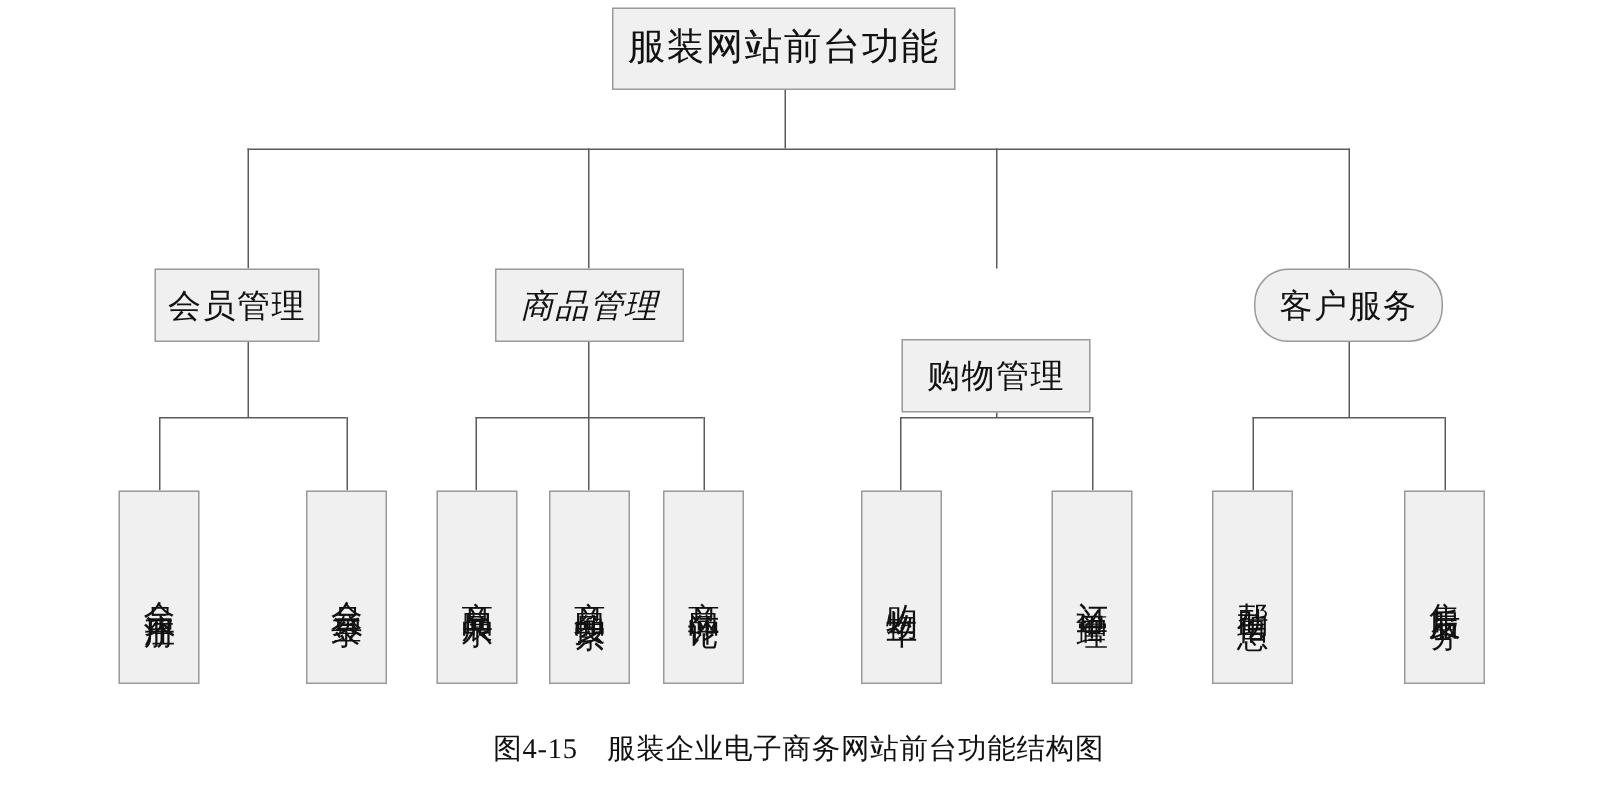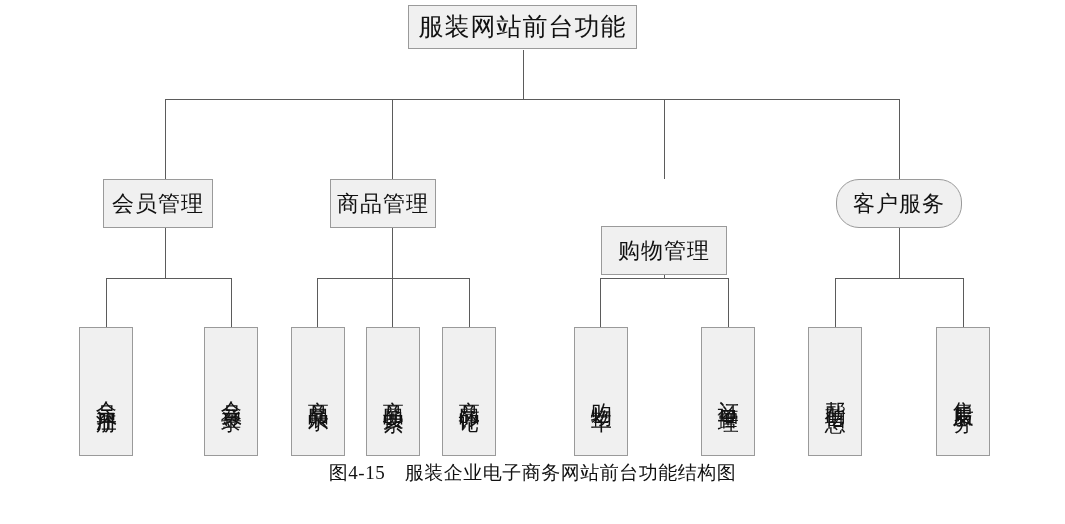--- a/index.html
+++ b/index.html
@@ -99,35 +99,35 @@
   <div class="lineV" style="left:664px; top:228px; height:50px;"></div>
   <div class="lineH" style="left:600px; top:278px; width:128px;"></div>
   <div class="lineV" style="left:600px; top:278px; height:49px;"></div>
   <div class="lineV" style="left:728px; top:278px; height:49px;"></div>
 
   <div class="lineV" style="left:899px; top:228px; height:50px;"></div>
   <div class="lineH" style="left:835px; top:278px; width:128px;"></div>
   <div class="lineV" style="left:835px; top:278px; height:49px;"></div>
   <div class="lineV" style="left:963px; top:278px; height:49px;"></div>
 
-  <div class="node root" style="left:408px; top:5px; width:229px; height:44px;">服装网站前台功能</div>
+  <div class="node root" style="left:408px; top:5px; width:229px; height:55px;">服装网站前台功能</div>
 
   <div class="node level2" style="left:103px; top:179px; width:110px; height:49px;">会员管理</div>
-  <div class="node level2" style="left:330px; top:179px; width:106px; height:49px;">商品管理</div>
+  <div class="node level2" style="left:330px; top:179px; width:126px; height:49px;font-style:italic;">商品管理</div>
   <div class="node level2" style="left:601px; top:179px; width:126px; height:49px;margin-top:47px;">购物管理</div>
   <div class="node level2" style="left:836px; top:179px; width:126px; height:49px;border-radius:23px;">客户服务</div>
 
   <div class="node leaf" style="left:79px; top:327px; width:54px; height:129px;">会员注册</div>
   <div class="node leaf" style="left:204px; top:327px; width:54px; height:129px;">会员登录</div>
 
   <div class="node leaf" style="left:291px; top:327px; width:54px; height:129px;">商品展示</div>
   <div class="node leaf" style="left:366px; top:327px; width:54px; height:129px;">商品搜索</div>
   <div class="node leaf" style="left:442px; top:327px; width:54px; height:129px;">商品评论</div>
 
   <div class="node leaf" style="left:574px; top:327px; width:54px; height:129px;">购物车</div>
   <div class="node leaf" style="left:701px; top:327px; width:54px; height:129px;">订单管理</div>
 
   <div class="node leaf" style="left:808px; top:327px; width:54px; height:129px;">帮助信息</div>
   <div class="node leaf" style="left:936px; top:327px; width:54px; height:129px;">售后服务</div>
 
-  <div class="caption" style="top:460px;">图4-15　服装企业电子商务网站前台功能结构图</div>
+  <div class="caption" style="top:486px;">图4-15　服装企业电子商务网站前台功能结构图</div>
 
 </div>
 
 </body></html>

